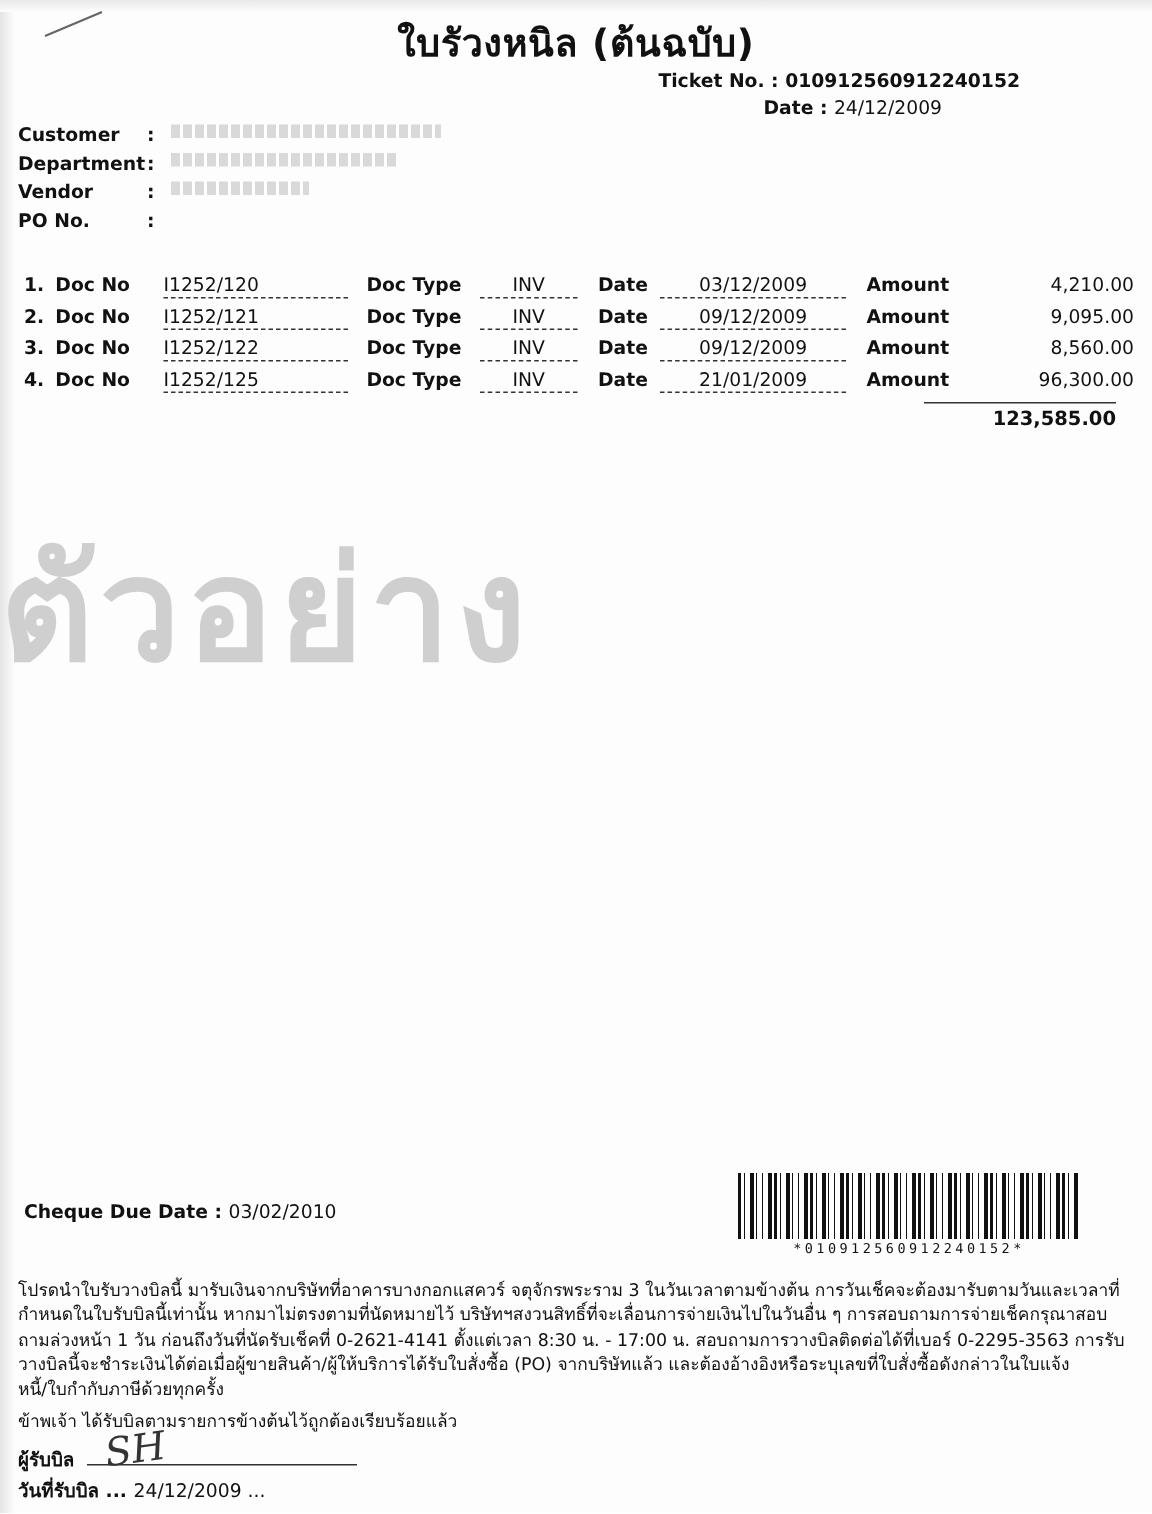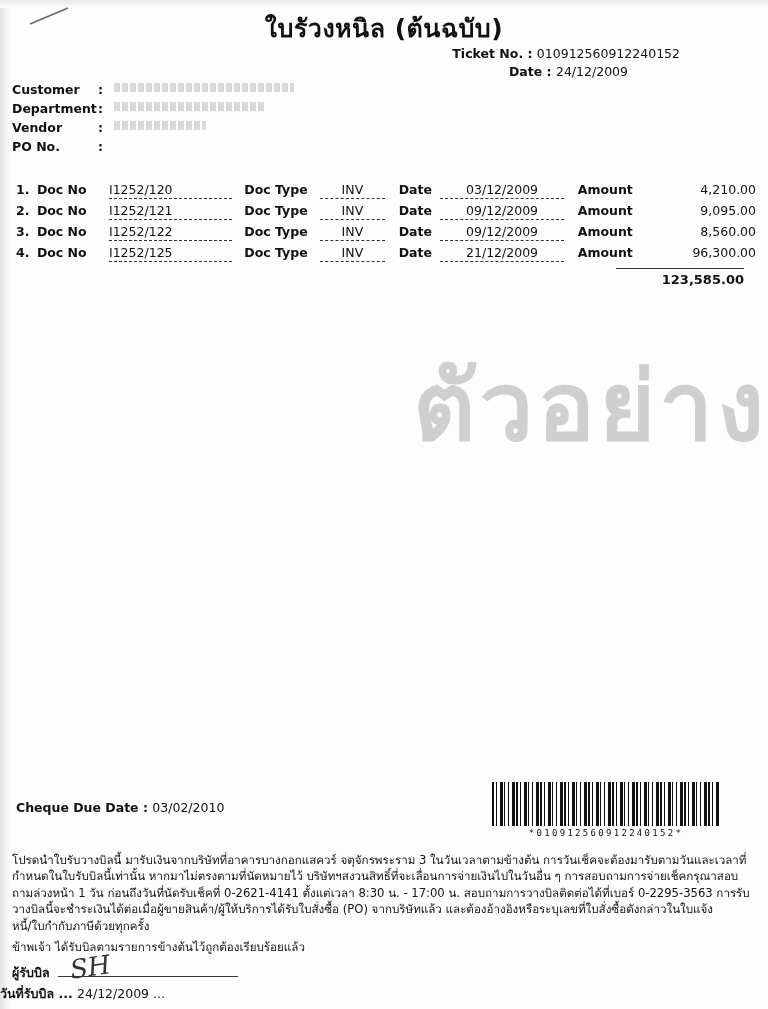--- a/index.html
+++ b/index.html
@@ -44,21 +44,21 @@
     letter-spacing: 0.5px;
   }
   .ticket-line {
     position: absolute;
     right: 88px; top: 46px;
     font-size: 12.5px;
     font-weight: bold;
     white-space: nowrap;
   }
   .ticket-line .val {
-    font-weight: normal;
+    font-weight: bold;
     text-align: center;
   }
   .date-line {
     position: absolute;
     right: 140px; top: 64px;
     font-size: 12.5px;
     font-weight: bold;
     white-space: nowrap;
   }
   .date-line .val { font-weight: normal; margin-top: 47px; }
@@ -151,21 +151,21 @@
     width: 128px;
     text-align: right;
     font-size: 13px;
     font-weight: bold;
   }
 
   .watermark {
     position: absolute;
     left: 0; top: 330px;
     width: 768px;
-    text-align: right;
+    text-align: left;
     font-size: 96px;
     font-weight: bold;
     color: #cfcfcf;
     font-family: "DejaVu Sans", sans-serif;
     letter-spacing: 4px;
     user-select: none;
   }
 
   .cheque-due {
     position: absolute;
@@ -229,21 +229,21 @@
     position: absolute;
     left: 70px; top: 952px;
     font-size: 26px;
     font-family: "DejaVu Serif", serif;
     font-style: italic;
     color: #333;
     transform: rotate(-8deg);
   }
   .date-row {
     position: absolute;
-    left: 0; top: 984px;
+    left: 12px; top: 984px;
     font-size: 12.5px;
     font-weight: bold;
   }
   .date-row .val { font-weight: normal; }
 </style>
 </head>
 <body>
 
 <div id="page">
 
@@ -327,21 +327,21 @@
       <span class="c-amt-val">8,560.00</span>
     </div>
 
     <div class="doc-row">
       <span class="c-idx">4.</span>
       <span class="c-docno-label">Doc No</span>
       <span class="c-docno-val">I1252/125</span>
       <span class="c-doctype-label">Doc Type</span>
       <span class="c-doctype-val">INV</span>
       <span class="c-date-label">Date</span>
-      <span class="c-date-val">21/12/2009</span>
+      <span class="c-date-val">21/01/2009</span>
       <span class="c-amt-label">Amount</span>
       <span class="c-amt-val">96,300.00</span>
     </div>
   </div>
 
   <div class="total-rule"></div>
   <div class="total-val">123,585.00</div>
 
   <div class="watermark">ตัวอย่าง</div>
 

